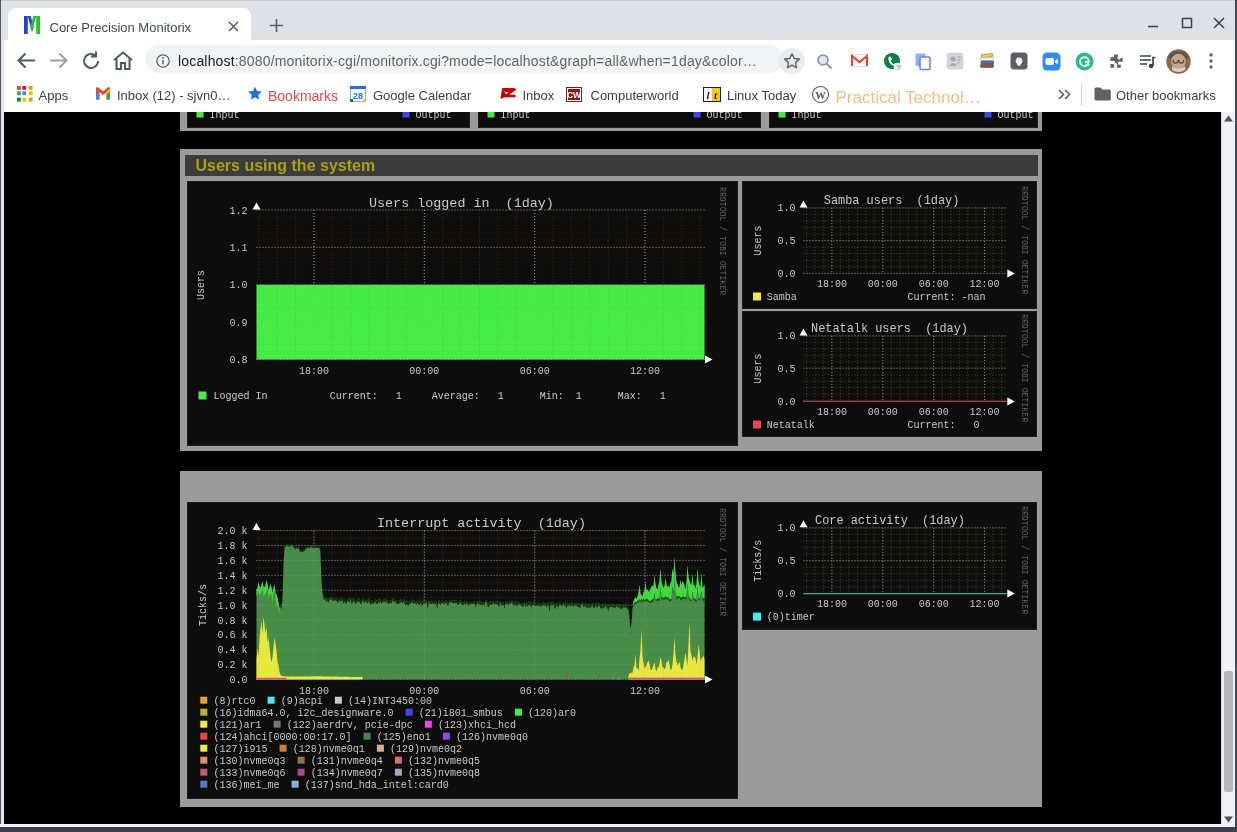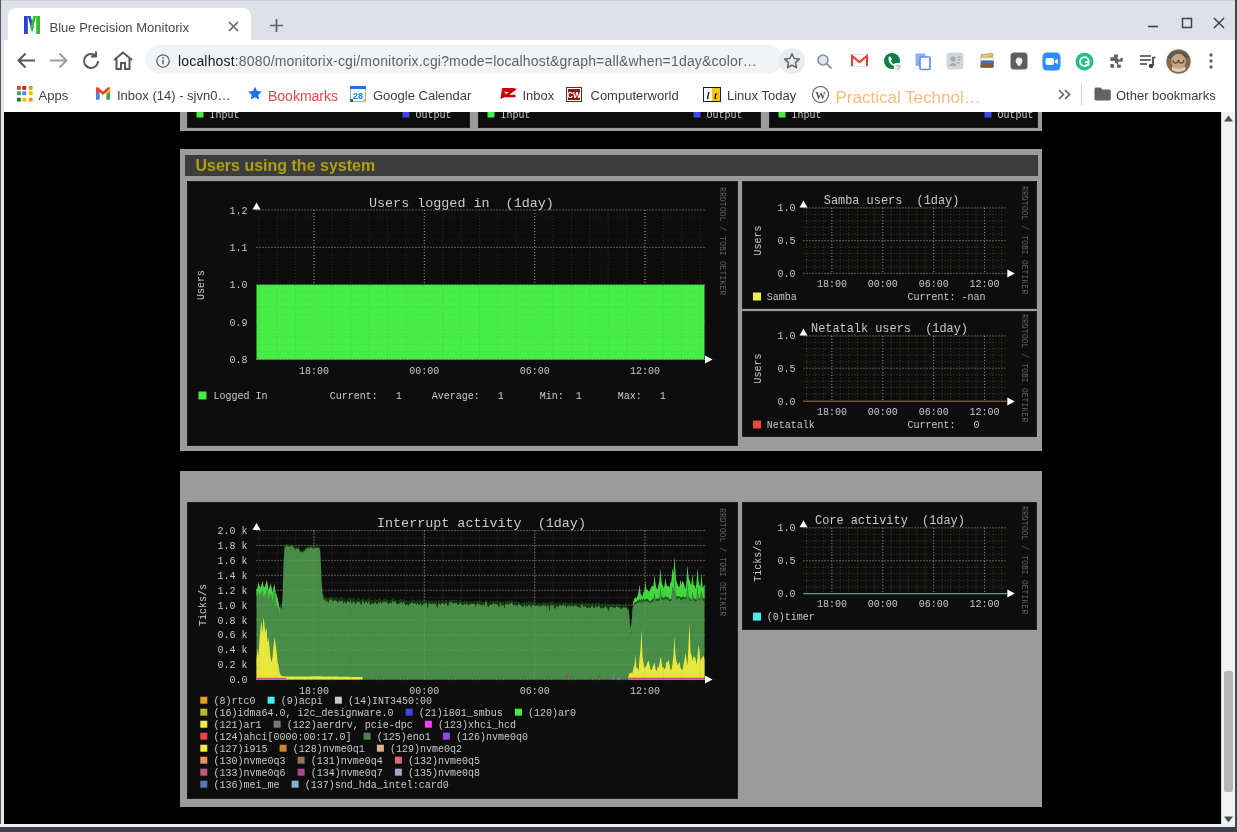--- a/index.html
+++ b/index.html
@@ -11,21 +11,21 @@
 <div id="root">
 <div class="abs" style="left:0;top:0;width:1237px;height:40px;background:#dee1e6"></div>
 <div class="abs" style="left:0;top:0;width:1237px;height:1px;background:#cacdd1"></div>
 <div class="abs" style="left:8px;top:8px;width:243px;height:32px;background:#fff;border-radius:8px 8px 0 0"></div>
 <svg class="abs" style="left:24px;top:15px" width="16" height="20" viewBox="0 0 16 20">
 <rect x="0" y="1" width="3.8" height="18" fill="#2644cc"></rect>
 <polygon points="3.8,1 6.7,1 9.7,12.5 8,16.8" fill="#2644cc"></polygon>
 <rect x="12.2" y="1" width="3.8" height="18" fill="#28c228"></rect>
 <polygon points="12.2,1 9.3,1 6.3,12.5 8,16.8" fill="#28c228"></polygon>
 </svg>
-<div class="abs" style="left:49.5px;top:19.5px;font-size:13px;color:#45484d">Blue Precision Monitorix</div>
+<div class="abs" style="left:49.5px;top:19.5px;font-size:13px;color:#45484d">Core Precision Monitorix</div>
 <svg class="abs" style="left:228px;top:21px" width="11" height="11" viewBox="0 0 11 11">
       <path d="M1,1 L10,10 M10,1 L1,10" stroke="#5f6368" stroke-width="1.6"></path>
     </svg>
 <svg class="abs" style="left:269px;top:18px" width="15" height="15" viewBox="0 0 15 15">
       <path d="M7.5,1 V14 M1,7.5 H14" stroke="#5f6368" stroke-width="1.7"></path>
     </svg>
 <svg class="abs" style="left:1146px;top:16px" width="14" height="14" viewBox="0 0 14 14">
       <path d="M2,10.5 H12" stroke="#3f4246" stroke-width="1.6"></path>
     </svg>
 <svg class="abs" style="left:1180px;top:16px" width="14" height="14" viewBox="0 0 14 14">
@@ -134,21 +134,21 @@
       <rect x="5" y="11" width="3.6" height="3.6" fill="#fbbc04"></rect>
       <rect x="11" y="11" width="3.6" height="3.6" fill="#f29900"></rect>
     </svg>
 <div class="abs" style="left:38.5px;top:87.5px;font-size:13px;color:#3c4043;white-space:pre">Apps</div>
 <svg class="abs" style="left:95px;top:86px" width="16" height="14" viewBox="0 0 16 14">
       <path d="M1,13.5 V2.5 a1.4,1.4 0 0 1 2.4,-1 L8,5.5 12.6,1.5 a1.4,1.4 0 0 1 2.4,1 V13.5 h-3.4 V6 L8,9.1 4.4,6 V13.5 z" fill="#EA4335"></path>
       <path d="M1,13.5 V7 h3.4 v6.5 z" fill="#4285F4"></path>
       <path d="M15,13.5 V7 h-3.4 v6.5 z" fill="#34A853"></path>
       <path d="M11.6,5.2 L15,2.2 V5.8 l-3.4,2.8 z" fill="#FBBC04"></path>
     </svg>
-<div class="abs" style="left:117px;top:87.5px;font-size:13px;color:#3c4043;white-space:pre">Inbox (14) - sjvn0…</div>
+<div class="abs" style="left:117px;top:87.5px;font-size:13px;color:#3c4043;white-space:pre">Inbox (12) - sjvn0…</div>
 <svg class="abs" style="left:247px;top:86px" width="16" height="16" viewBox="0 0 16 16">
       <path d="M8,0.8 L10,5 14.8,5.6 11.3,8.9 12.2,13.6 8,11.2 3.8,13.6 4.7,8.9 1.2,5.6 6,5 Z" fill="#1a73e8"></path>
     </svg>
 <div class="abs" style="left:268px;top:87.5px;font-size:14px;color:#ef4444;white-space:pre">Bookmarks</div>
 <svg class="abs" style="left:350px;top:86px" width="16" height="16" viewBox="0 0 16 16">
       <rect x="0" y="0" width="16" height="16" fill="#fff" stroke="#1967d2" stroke-width="1"></rect>
       <rect x="0" y="0" width="16" height="3" fill="#1a73e8"></rect>
       <rect x="0" y="13" width="3" height="3" fill="#188038"></rect>
       <rect x="13" y="13" width="3" height="3" fill="#fbbc04"></rect>
       <text x="8" y="12.6" font-size="9" font-weight="bold" fill="#1a73e8" text-anchor="middle" font-family="Liberation Sans">28</text>

